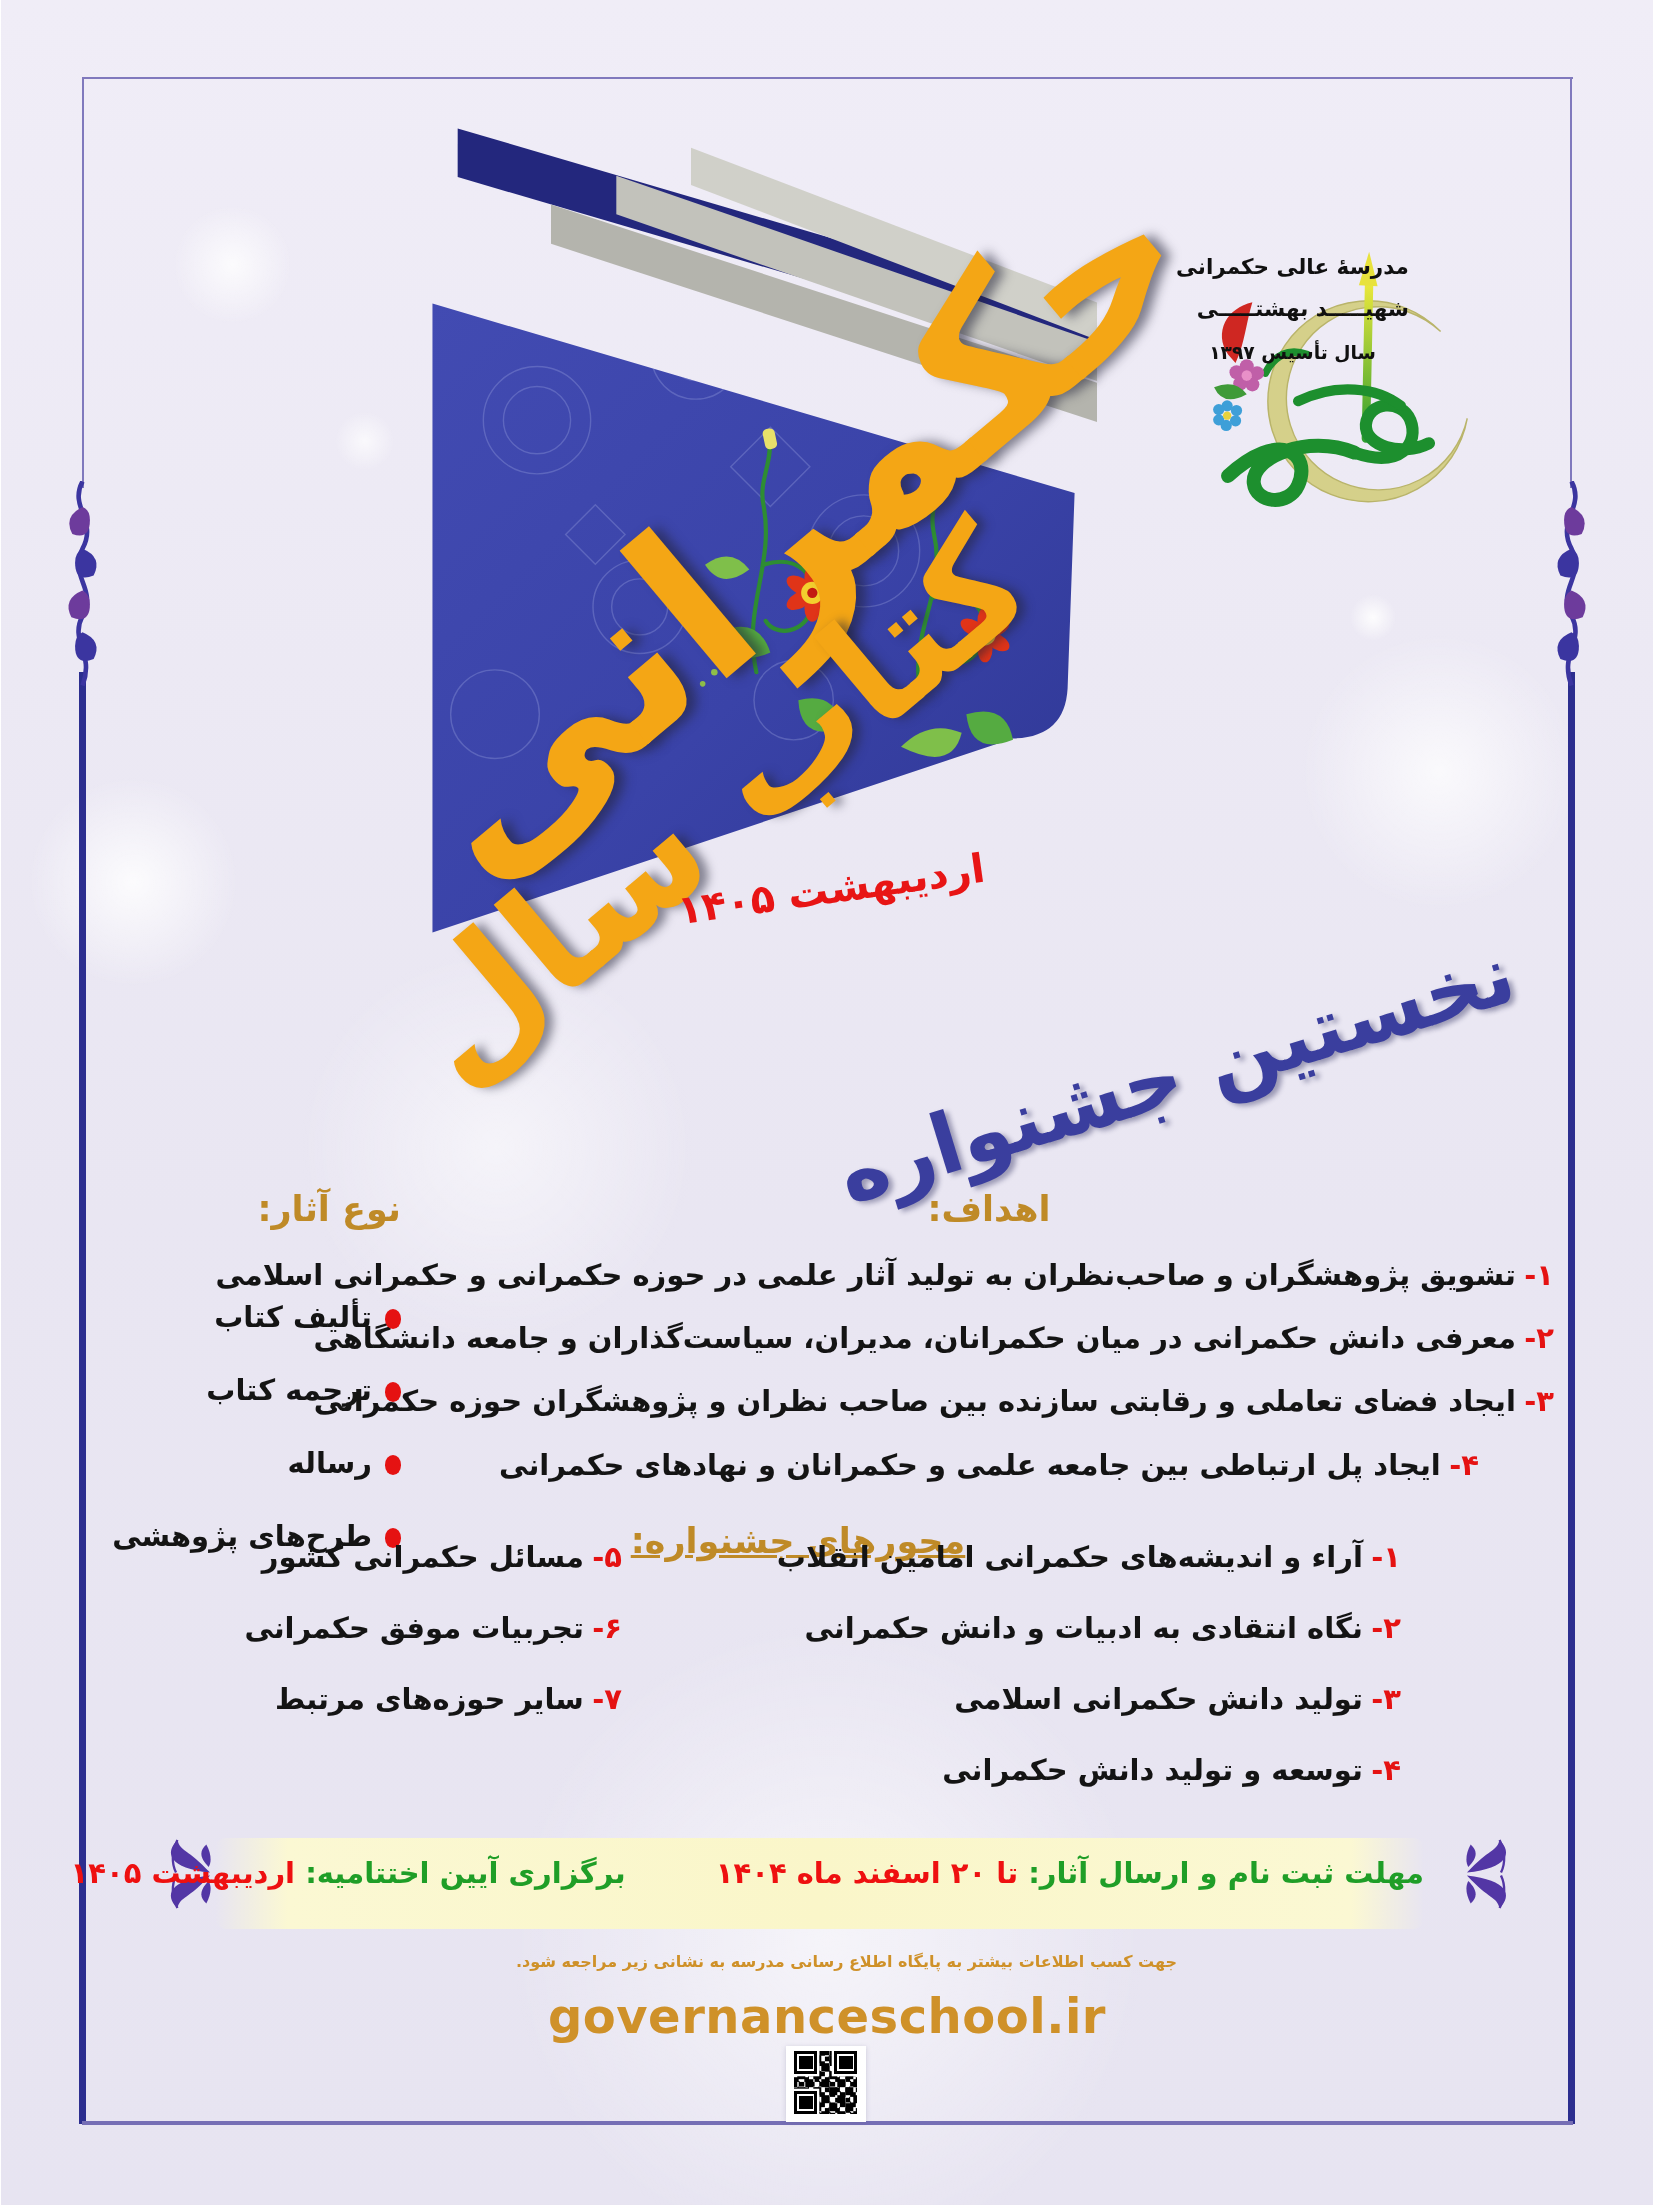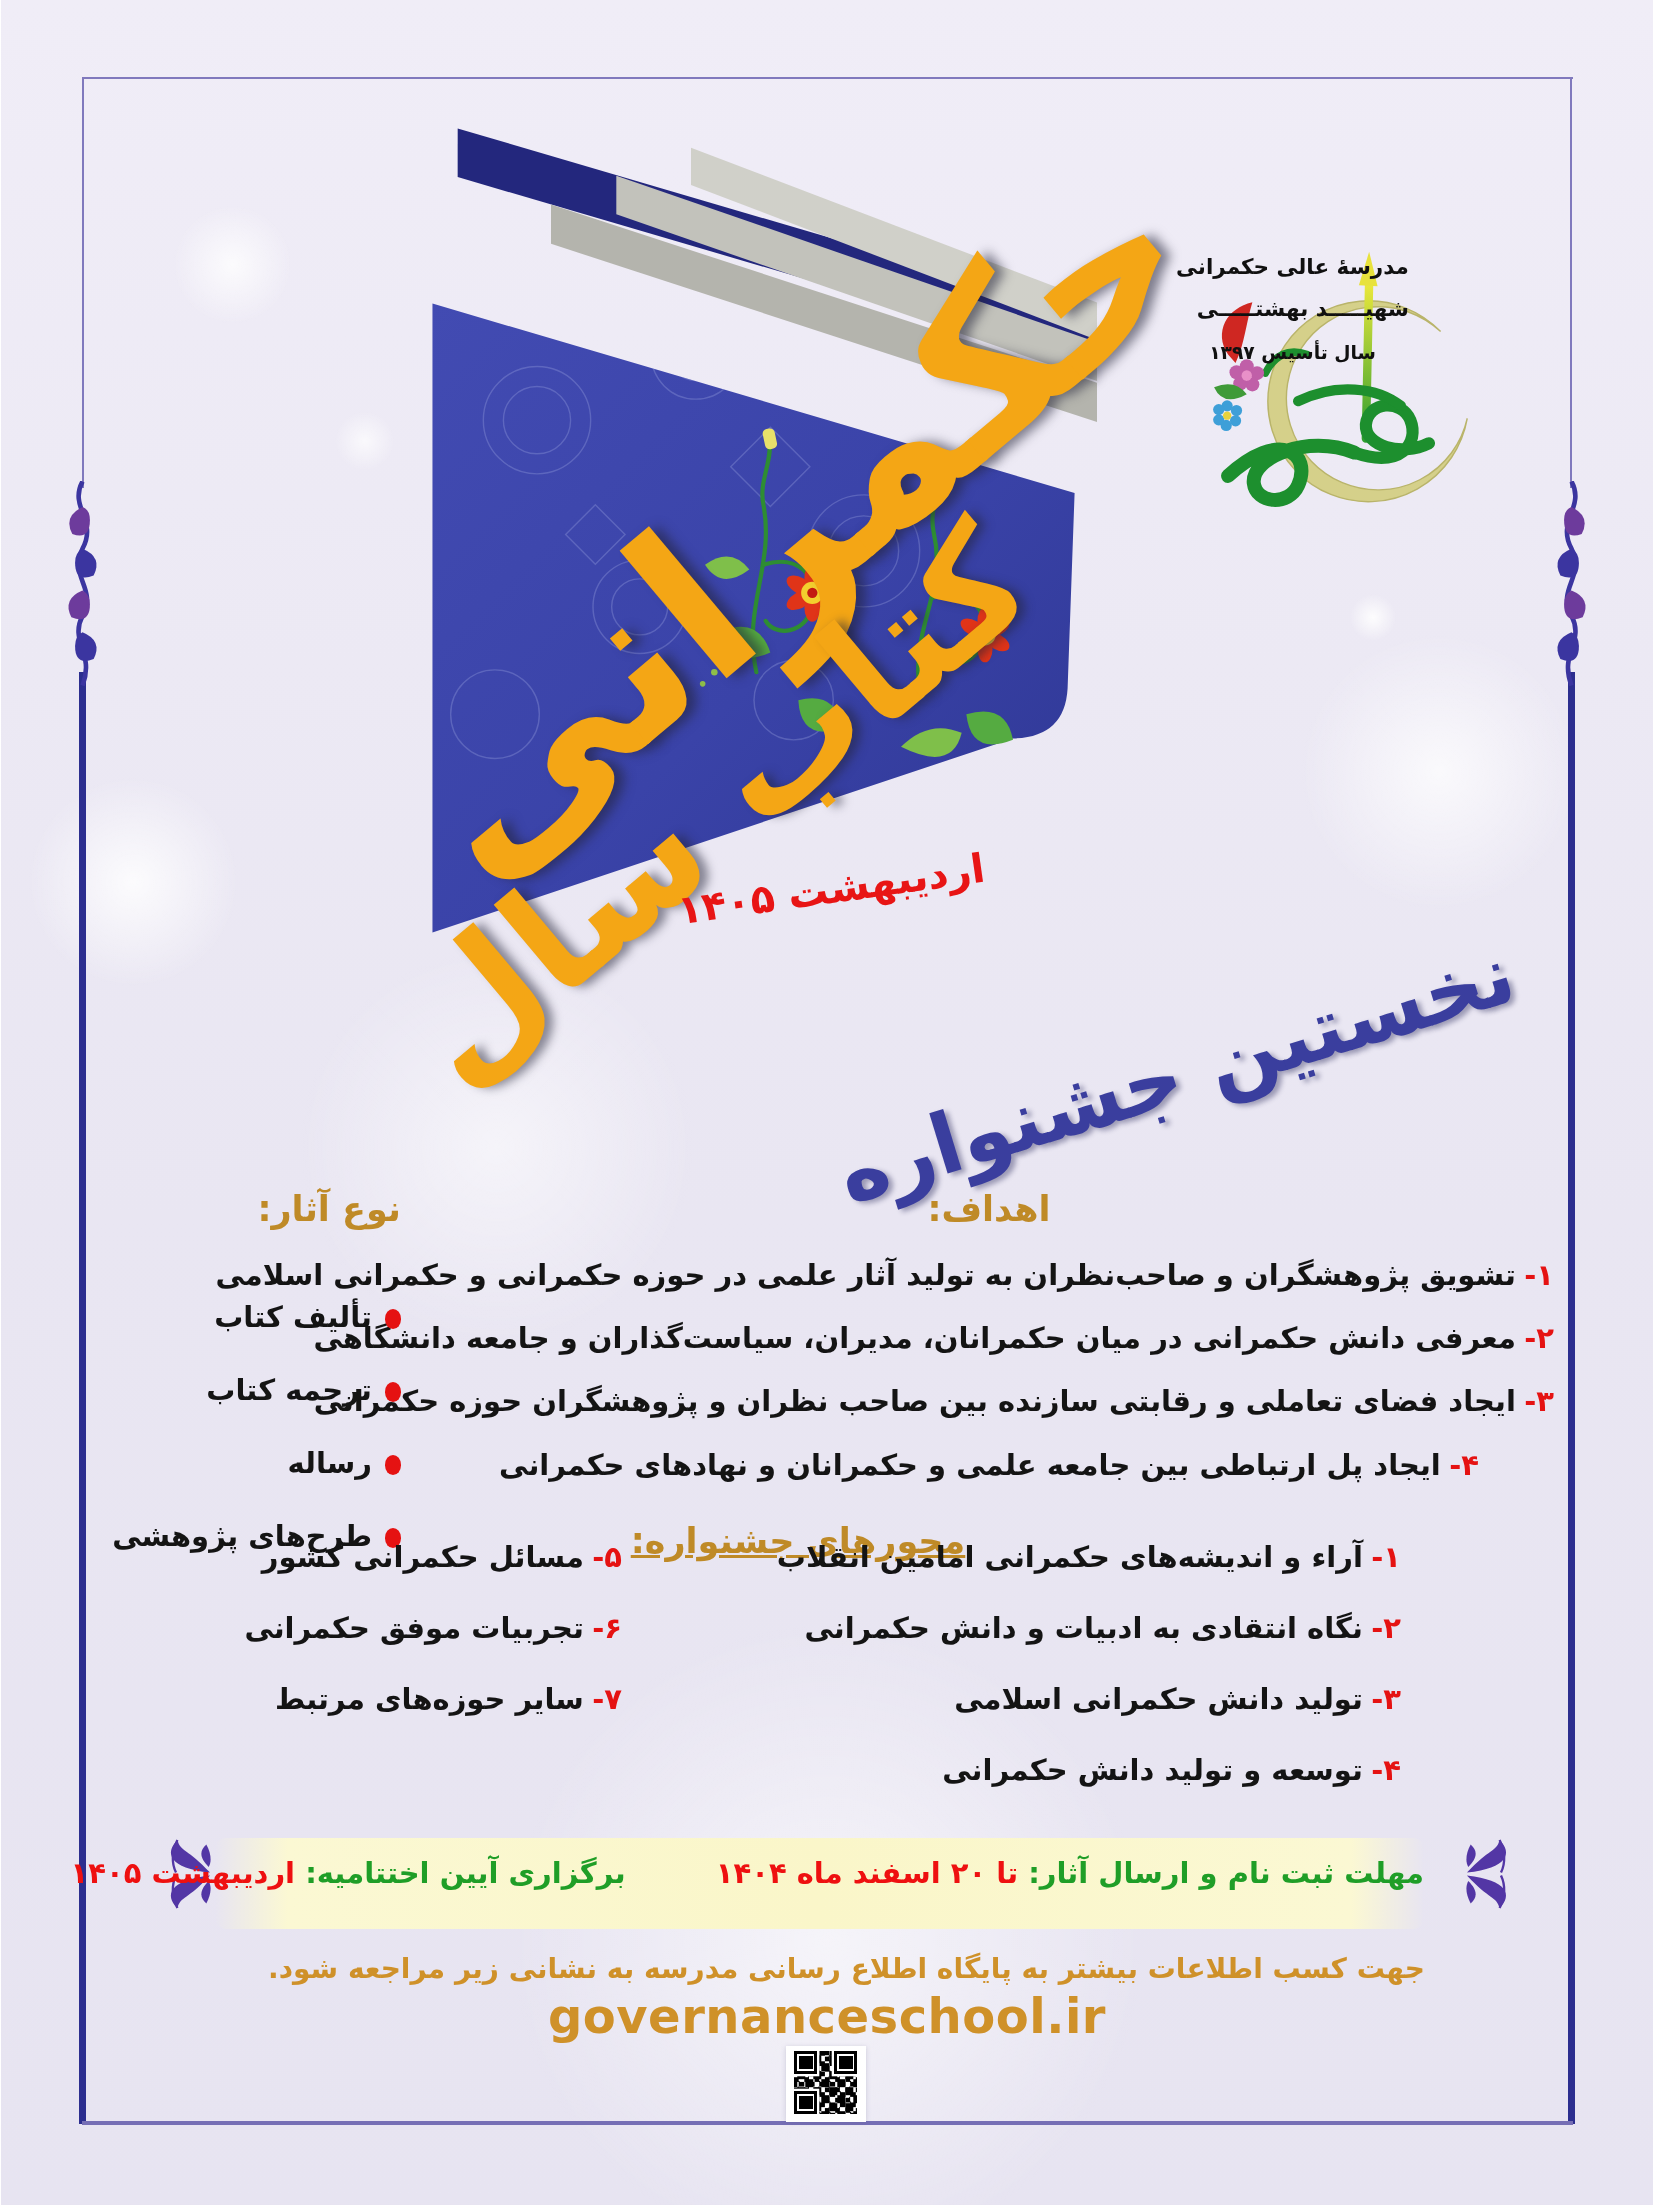--- a/index.html
+++ b/index.html
@@ -75,21 +75,21 @@
     left:215px;top:1838px;width:1209px;height:91px;border-radius:11.2px;
     background:linear-gradient(90deg,rgba(251,248,211,0) 0%,#fbf8d3 6%,#faf6c9 50%,#fbf8d3 94%,rgba(251,248,211,0) 100%);
     text-align:center;direction:rtl;white-space:nowrap;
   }
   .bar-line{line-height:71px;font-size:29px;font-weight:bold;}
   .green{color:#1f9e27;}
   .red{color:#ee1010;}
   .bar-gap{display:inline-block;width:70px;}
   .bar-orn{width:56px;height:70px;}
   
-  .footer-info{left:0;right:0;top:1952px;text-align:center;font-size:28px;font-weight:bold;color:#cf9129;margin-left:39px;}
+  .footer-info{left:0;right:0;top:1952px;text-align:center;font-size:16px;font-weight:bold;color:#cf9129;margin-left:39px;}
   .website{left:0;right:0;top:1988px;text-align:center;font-size:48px;font-weight:bold;color:#cf9129;letter-spacing:0.5px;}
   .qr-card{left:786px;top:2046px;width:80px;height:76px;background:#ffffff;box-shadow:0 1.4px 4.7px rgba(90,90,130,.25);}
   .qr{position:absolute;left:8.4px;top:5.1px;width:63px;height:63px;
     background:
       conic-gradient(#000 25%,transparent 0 50%,#000 0 75%,transparent 0) 0 0/10.3px 10.3px,
       conic-gradient(transparent 25%,#000 0 50%,transparent 0 75%,#000 0) 3.3px 4.2px/16px 16px,
       #fff;
   }
   .finder{position:absolute;width:17px;height:17px;border:3.7px solid #000;background:#fff;box-shadow:0 0 0 2.3px #fff;}
   .finder::after{content:"";position:absolute;inset:1.9px;background:#000;}

